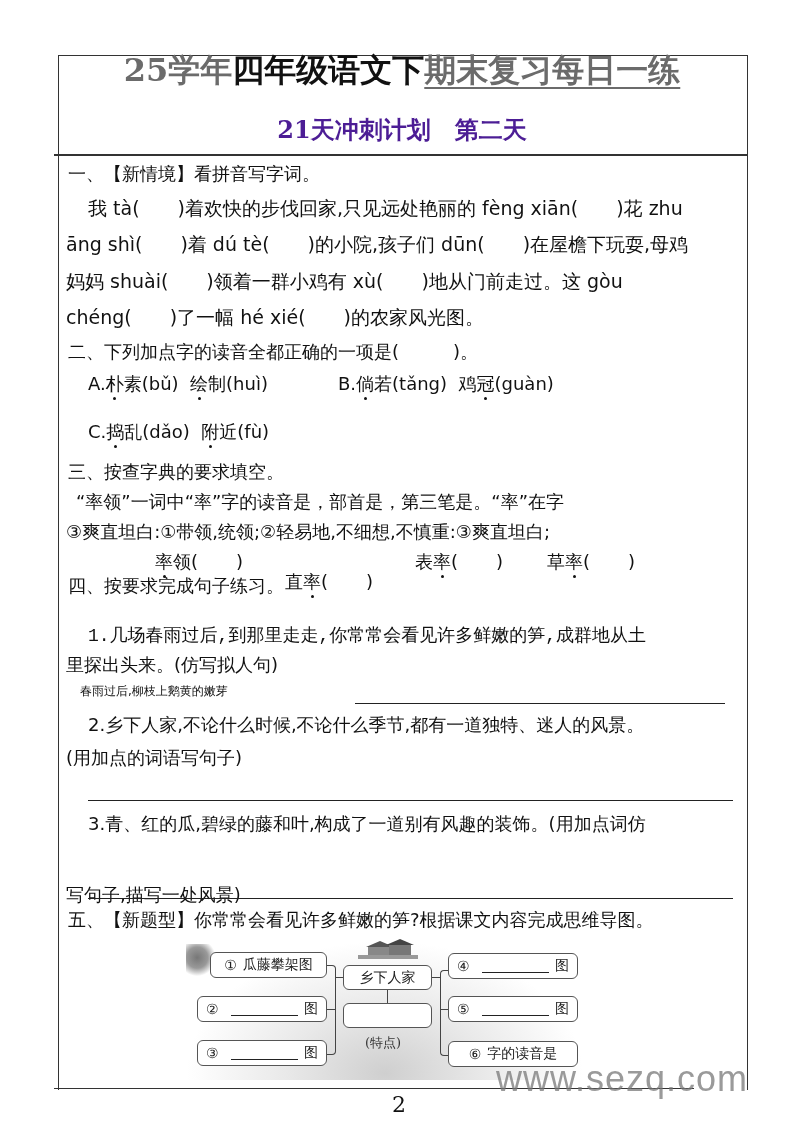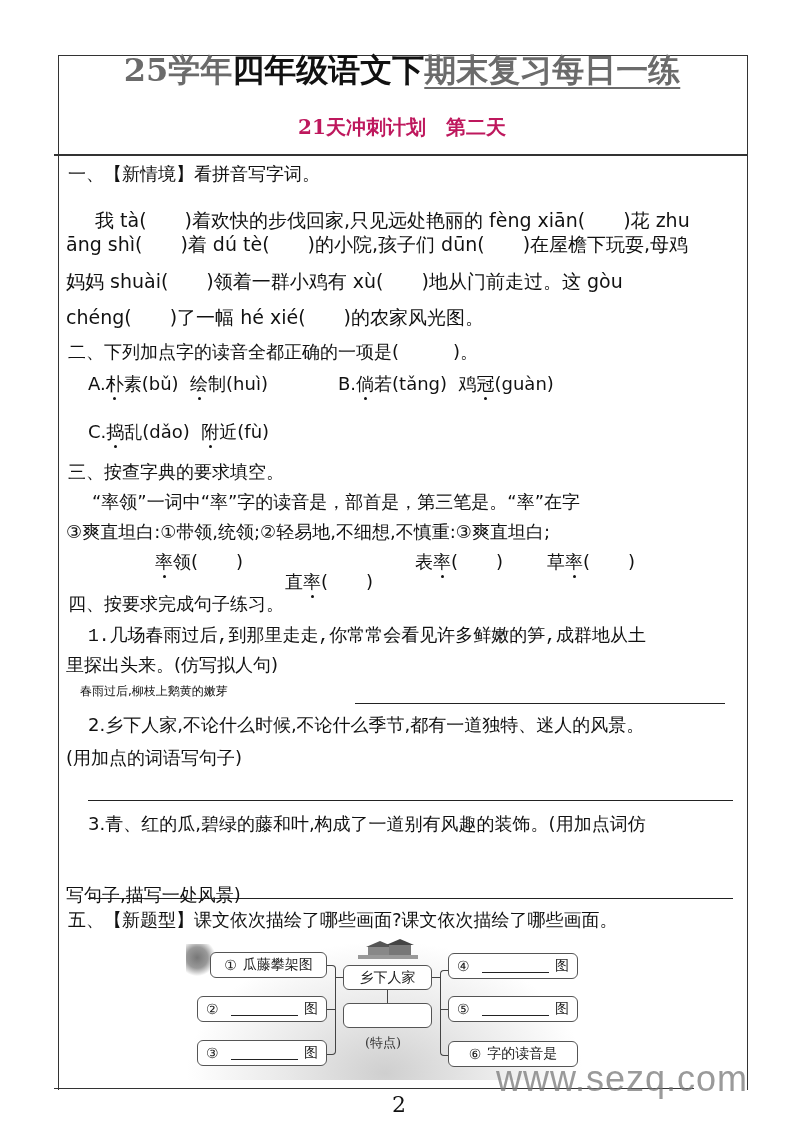--- a/index.html
+++ b/index.html
@@ -9,21 +9,21 @@
   .frame { position:absolute; left:58px; top:55px; width:688px; height:1034px;
            border-left:1.5px solid #333; border-right:1.5px solid #333; border-top:1.5px solid #333; }
   .frame-bottom { position:absolute; left:54px; top:1088px; width:640px; border-top:1.5px solid #333; }
   .header-rule { position:absolute; left:54px; top:154px; width:693px; border-top:2px solid #333; }
   .title { position:absolute; left:60px; top:49px; width:684px; text-align:center; font-family:"DejaVu Serif", serif;
            font-size:32px; font-weight:bold; letter-spacing:0px; white-space:nowrap; }
   .title .g1 { color:#6b6b6b; }
   .title .g2 { color:#111; }
   .title .g3 { color:#6b6b6b; text-decoration:underline; text-decoration-thickness:2px; text-underline-offset:6px; }
   .subtitle { position:absolute; left:60px; top:114px; width:684px; text-align:center; font-family:"DejaVu Serif", serif;
-              font-size:20px; font-weight:bold; color:#be185d; white-space:nowrap; }
+              font-size:24px; font-weight:bold; color:#4c1d95; white-space:nowrap; }
   .sec { position:absolute; left:68px; font-size:18px; white-space:nowrap; color:#111; }
   .line { position:absolute; font-size:19px; white-space:nowrap; color:#111; }
   .blank { display:inline-block; width:38px; }
   .dot { position:relative; }
   .dot::after { content:""; position:absolute; left:50%; bottom:-6px; width:3px; height:3px; margin-left:-1.5px; background:#111; border-radius:50%; }
   .rule { position:absolute; border-top:1.5px solid #222; }
   .mm-bg { position:absolute; left:185px; top:940px; width:400px; height:140px;
            background:radial-gradient(ellipse at 50% 95%, #cfcfcf 0%, #e9e9e9 35%, rgba(255,255,255,0) 70%); }
   .mm-box { position:absolute; background:#fff; border:1.5px solid #555; border-radius:6px; font-family:"DejaVu Serif", serif;
             font-size:14px; color:#222; display:flex; align-items:center; box-sizing:border-box; padding:0 8px; white-space:nowrap; }
@@ -43,21 +43,21 @@
 <div class="frame"></div>
 <div class="header-rule"></div>
 <div class="frame-bottom"></div>
 
 <div class="title">
   <span class="g1">25学年</span><span class="g2">四年级语文下</span><span class="g3">期末复习每日一练</span>
 </div>
 <div class="subtitle">21天冲刺计划　第二天</div>
 
 <div class="sec" style="top:162px;">一、【新情境】看拼音写字词。</div>
-<div class="line" style="left:88px; top:208px;margin-left:7px;">
+<div class="line" style="left:88px; top:196px;">
   <span>我 tà(</span><span class="blank"></span><span>)着欢快的步伐回家,只见远处艳丽的 fèng xiān(</span><span class="blank"></span><span>)花 zhu</span>
 </div>
 <div class="line" style="left:66px; top:232px;">
   <span>āng shì(</span><span class="blank"></span><span>)着 dú tè(</span><span class="blank"></span><span>)的小院,孩子们 dūn(</span><span class="blank"></span><span>)在屋檐下玩耍,母鸡</span>
 </div>
 <div class="line" style="left:66px; top:269px;">
   <span>妈妈 shuài(</span><span class="blank"></span><span>)领着一群小鸡有 xù(</span><span class="blank"></span><span>)地从门前走过。这 gòu</span>
 </div>
 <div class="line" style="left:66px; top:305px;">
   <span>chéng(</span><span class="blank"></span><span>)了一幅 hé xié(</span><span class="blank"></span><span>)的农家风光图。</span>
@@ -68,48 +68,48 @@
   <span>A.</span><span class="dot">朴</span><span>素(bǔ)</span>&nbsp;&nbsp;<span class="dot">绘</span><span>制(huì)</span>
 </div>
 <div class="line" style="left:338px; top:372px; font-size:18px;">
   <span>B.</span><span class="dot">倘</span><span>若(tǎng)</span>&nbsp;&nbsp;<span>鸡</span><span class="dot">冠</span><span>(guàn)</span>
 </div>
 <div class="line" style="left:88px; top:420px; font-size:18px;">
   <span>C.</span><span class="dot">捣</span><span>乱(dǎo)</span>&nbsp;&nbsp;<span class="dot">附</span><span>近(fù)</span>
 </div>
 
 <div class="sec" style="top:460px;">三、按查字典的要求填空。</div>
-<div class="line" style="left:92px; top:490px; font-size:18px;">“率领”一词中“率”字的读音是，部首是，第三笔是。“率”在字</div>
+<div class="line" style="left:76px; top:490px; font-size:18px;">“率领”一词中“率”字的读音是，部首是，第三笔是。“率”在字</div>
 <div class="line" style="left:66px; top:520px; font-size:18px;">③爽直坦白:①带领,统领;②轻易地,不细想,不慎重:③爽直坦白;</div>
 <div class="line" style="left:155px; top:550px; font-size:18px;">
   <span class="dot">率</span><span>领(</span><span class="blank"></span><span>)</span>
 </div>
 <div class="line" style="left:285px; top:550px; font-size:18px;margin-top:20px;">
   <span>直</span><span class="dot">率</span><span>(</span><span class="blank"></span><span>)</span>
 </div>
 <div class="line" style="left:415px; top:550px; font-size:18px;">
   <span>表</span><span class="dot">率</span><span>(</span><span class="blank"></span><span>)</span>
 </div>
 <div class="line" style="left:547px; top:550px; font-size:18px;">
   <span>草</span><span class="dot">率</span><span>(</span><span class="blank"></span><span>)</span>
 </div>
 
-<div class="sec" style="top:592px;">四、按要求完成句子练习。</div>
+<div class="sec" style="top:574px;">四、按要求完成句子练习。</div>
 <div class="line" style="left:88px; top:623px; font-size:18px;font-family:Liberation Mono, monospace;">1.几场春雨过后,到那里走走,你常常会看见许多鲜嫩的笋,成群地从土</div>
 <div class="line" style="left:66px; top:653px; font-size:18px;">里探出头来。(仿写拟人句)</div>
 <div class="line" style="left:80px; top:683px; font-size:12px;">春雨过后,柳枝上鹅黄的嫩芽</div>
 <div class="rule" style="left:355px; top:703px; width:370px;"></div>
 <div class="line" style="left:88px; top:713px; font-size:18px;">2.乡下人家,不论什么时候,不论什么季节,都有一道独特、迷人的风景。</div>
 <div class="line" style="left:66px; top:746px; font-size:18px;">(用加点的词语写句子)</div>
 <div class="rule" style="left:88px; top:800px; width:645px;"></div>
 <div class="line" style="left:88px; top:812px; font-size:18px;">3.青、红的瓜,碧绿的藤和叶,构成了一道别有风趣的装饰。(用加点词仿</div>
 <div class="line" style="left:66px; top:848px; font-size:18px;margin-top:35px;">写句子,描写一处风景)</div>
 <div class="rule" style="left:88px; top:898px; width:645px;"></div>
 
-<div class="sec" style="top:908px; font-size:18px;">五、【新题型】课文依次描绘了哪些画面?课文依次描绘了哪些画面。</div>
+<div class="sec" style="top:908px; font-size:18px;">五、【新题型】你常常会看见许多鲜嫩的笋?根据课文内容完成思维导图。</div>
 
 <div class="mm-bg"></div>
 <div class="tree"></div>
 <svg class="house" viewBox="0 0 60 22">
   <polygon points="8,10 22,4 36,10" fill="#555"></polygon>
   <rect x="10" y="10" width="24" height="10" fill="#888"></rect>
   <polygon points="28,8 42,2 56,8" fill="#444"></polygon>
   <rect x="31" y="8" width="22" height="12" fill="#777"></rect>
   <rect x="0" y="18" width="60" height="4" fill="#999"></rect>
 </svg>

